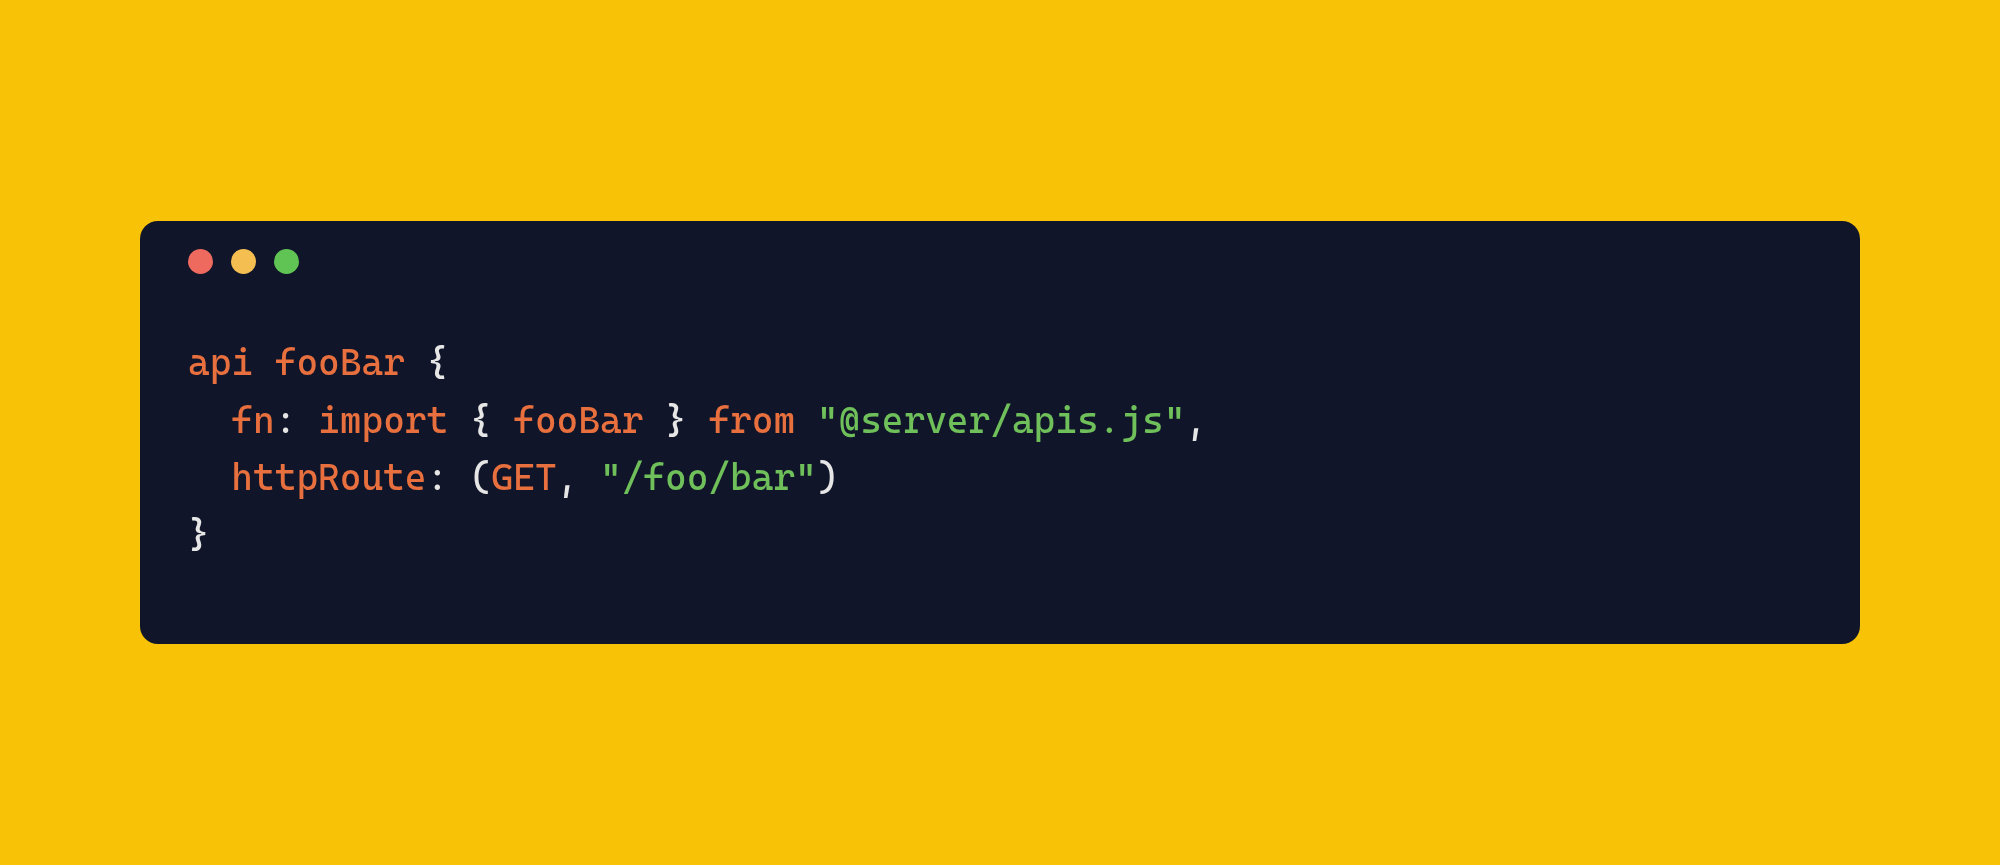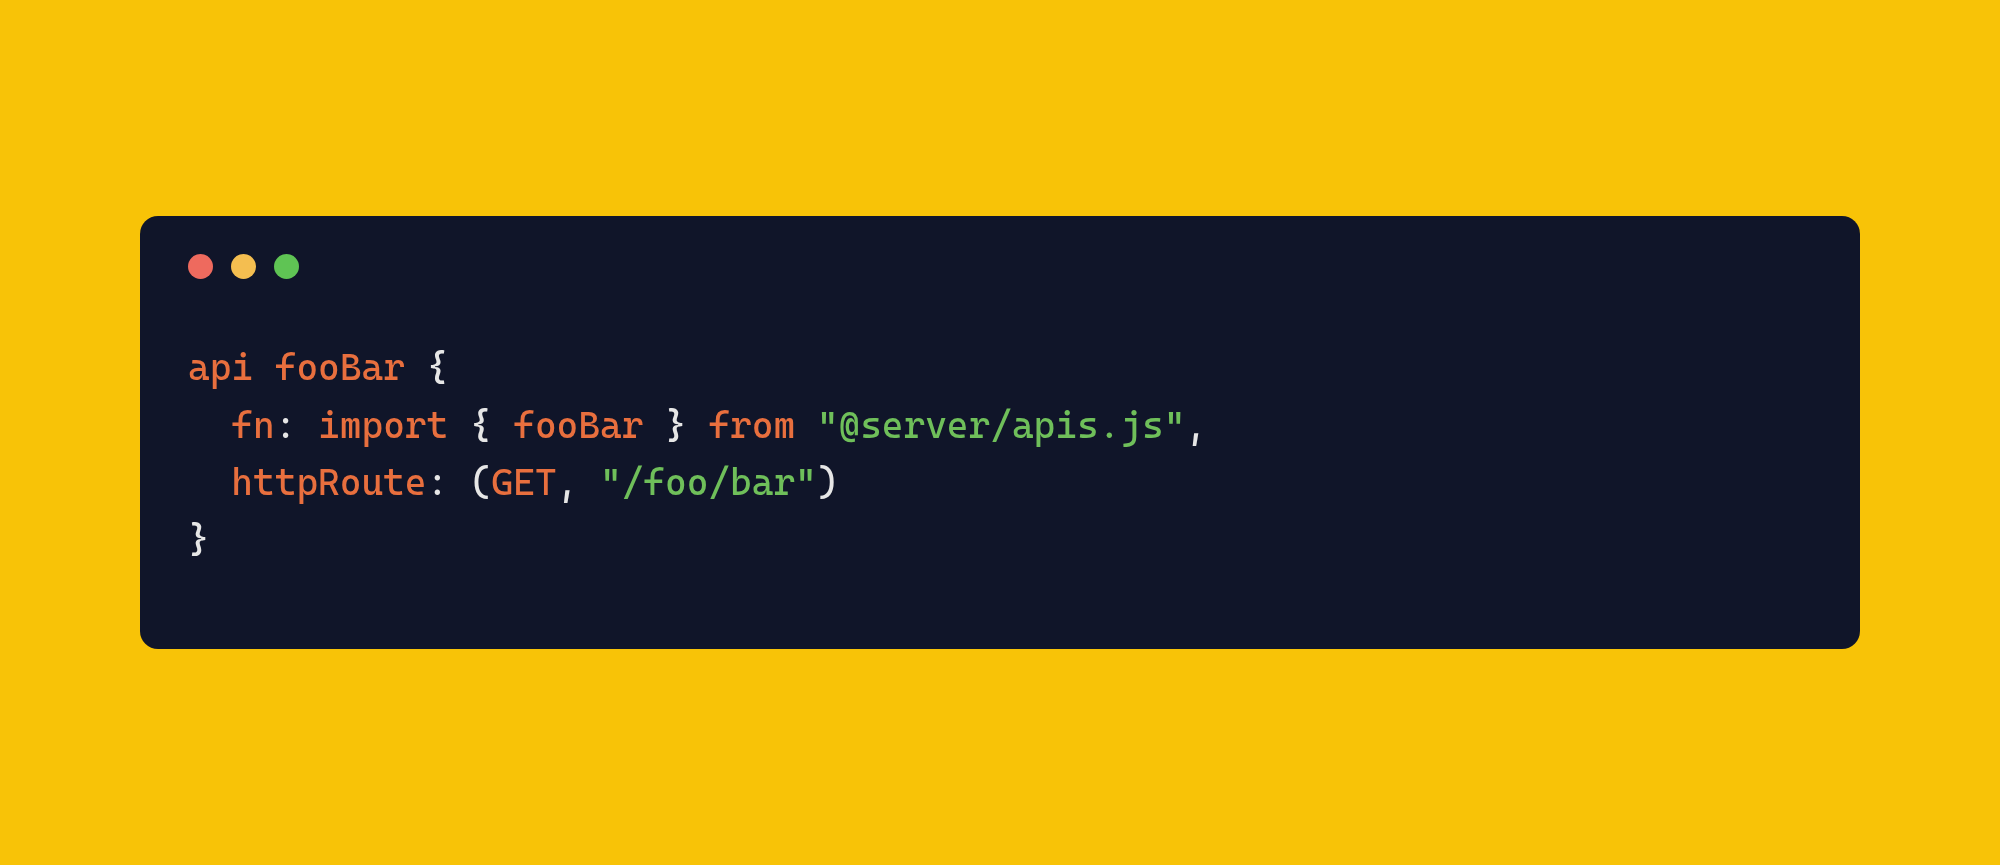--- a/index.html
+++ b/index.html
@@ -13,21 +13,21 @@
       background-color: #f8c307;
       display: flex;
       align-items: center;
       justify-content: center;
       font-family: ui-monospace, 'SF Mono', Monaco, 'Cascadia Code', 'Roboto Mono', Consolas, 'Courier New', monospace;
     }
     .window {
       background-color: #101529;
       border-radius: 18px;
       width: 1720px;
-      padding: 38px 48px 80px 48px;
+      padding: 28px 48px 80px 48px;
     }
     .traffic-lights {
       display: flex;
       gap: 18px;
       margin-bottom: 60px;
     }
     .traffic-light {
       width: 25px;
       height: 25px;
       border-radius: 50%;

